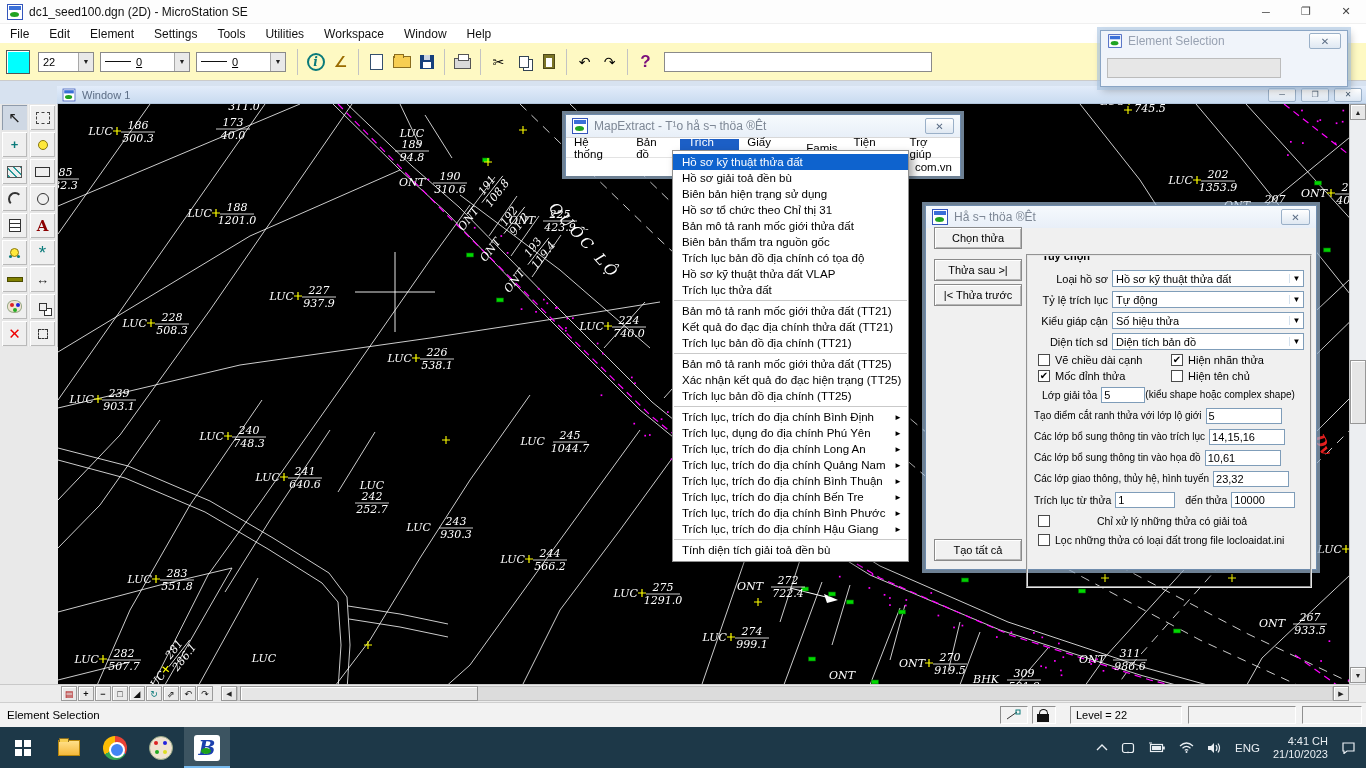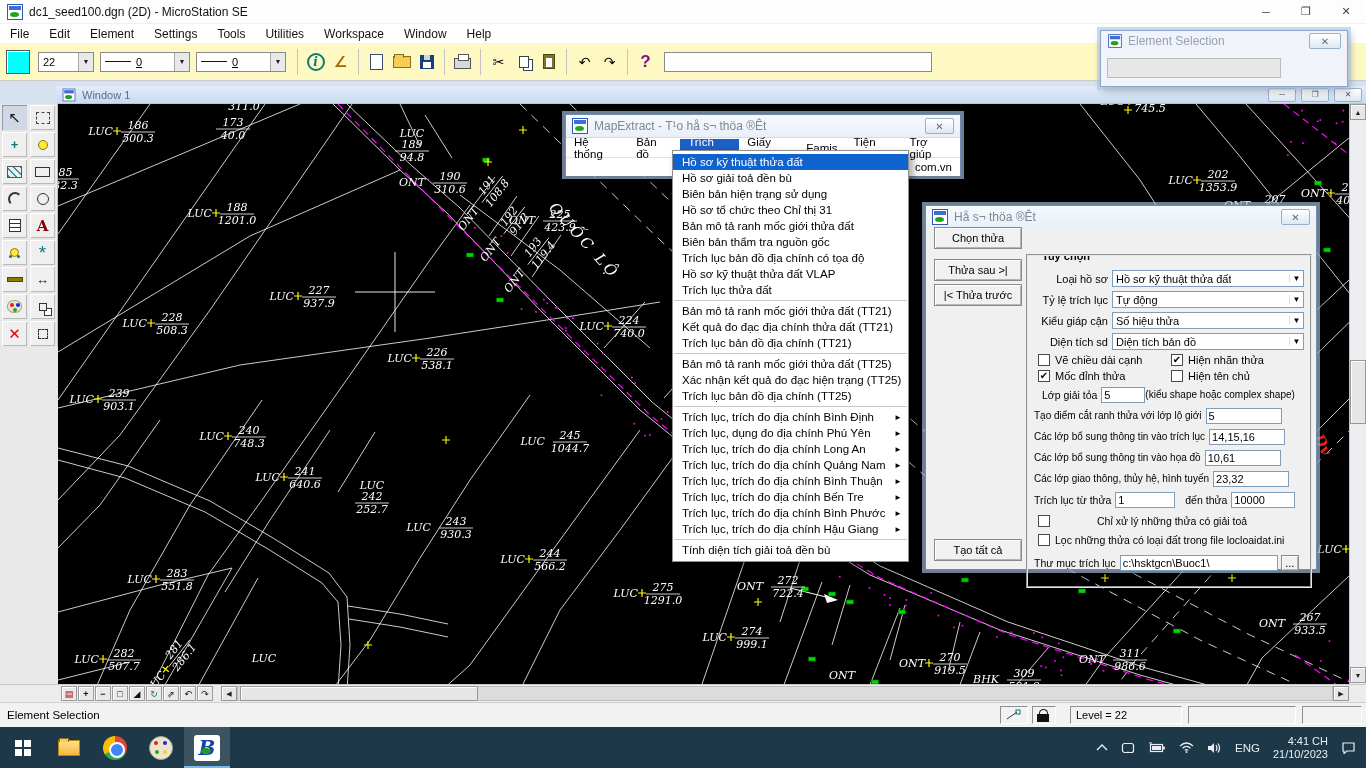--- a/index.html
+++ b/index.html
@@ -879,27 +879,20 @@
               <span>Chỉ xử lý những thửa có giải toả</span>
             </span>
           </div>
           <div class="crow" style="margin-top: 7px; font-size: 10.5px;">
             <span style="display: flex; align-items: center;">
               <span class="cbx"></span>
               <span>Lọc những thửa có loại đất trong file locloaidat.ini</span>
             </span>
           </div>
         </div>
-      <div id="hoso-folder">
-          <div class="frow" style="margin-top: 8px; font-size: 10.5px;">
-            <span class="flab">Thư mục trích lục</span>
-            <input class="fin" value="c:\hsktgcn\Buoc1\" style="width: 158px;">
-            <span class="btn" style="width: 18px; height: 16px; margin-left: 3px;">...</span>
-          </div>
-        </div>
     </div>
   </div>
 
   <div class="abs espop" style="left:1100px;top:30px;width:248px;height:57px">
     <div class="dtitle" style="height:20px;background:none">
       <span class="msicon" style="transform:scale(.85)"></span>
       <span style="margin-left:5px;color:#98a2b2">Element Selection</span>
       <span class="dclose" style="width:32px">✕</span>
     </div>
     <div class="abs" style="left:6px;top:27px;width:174px;height:20px;background:#e7e7e7;border:1px solid #bcbcbc"></div>

